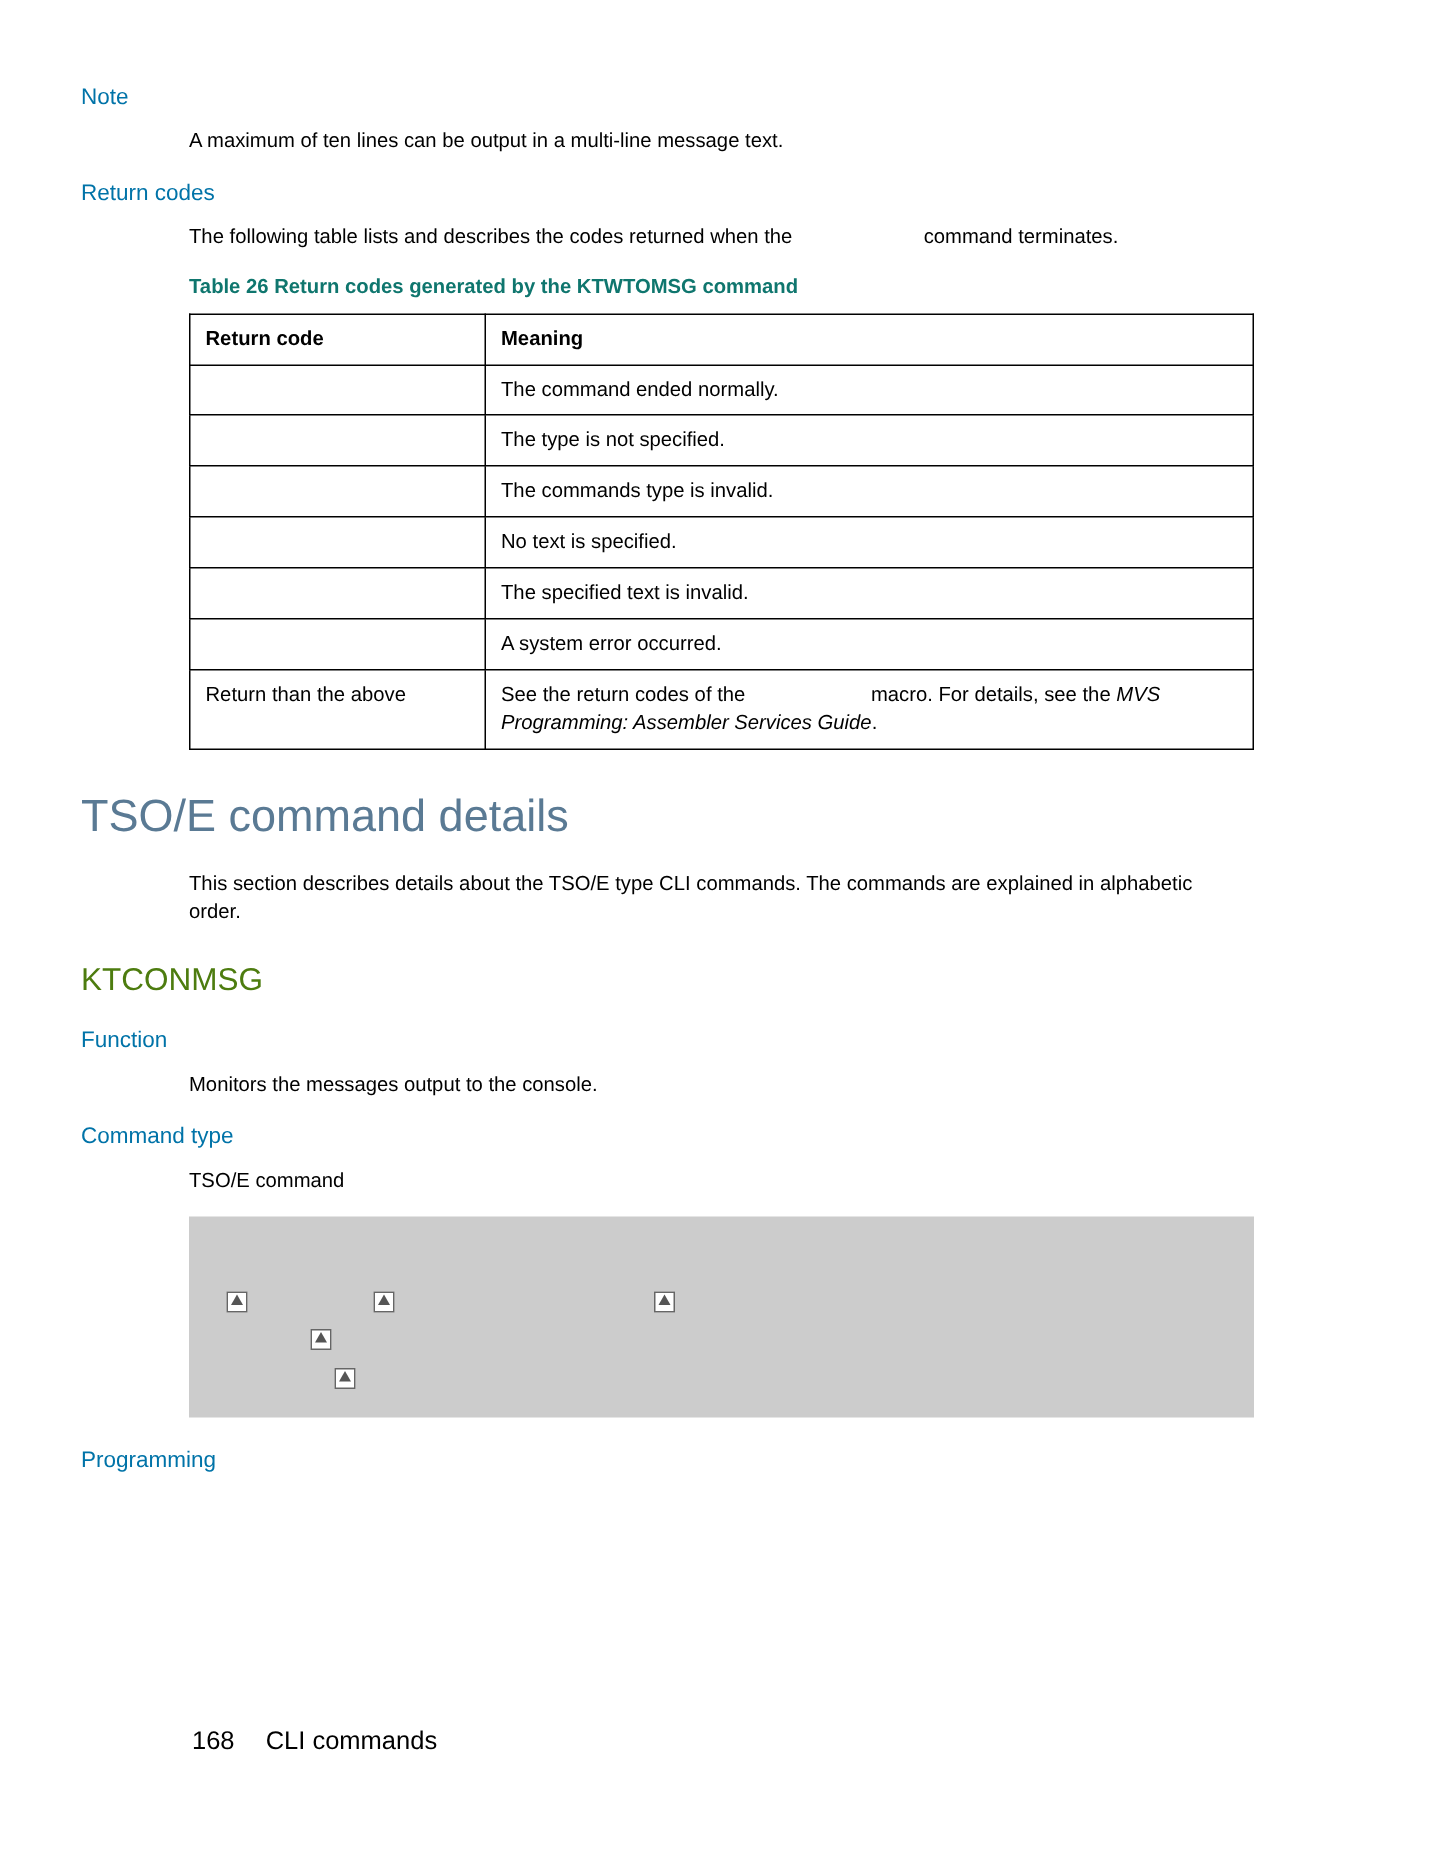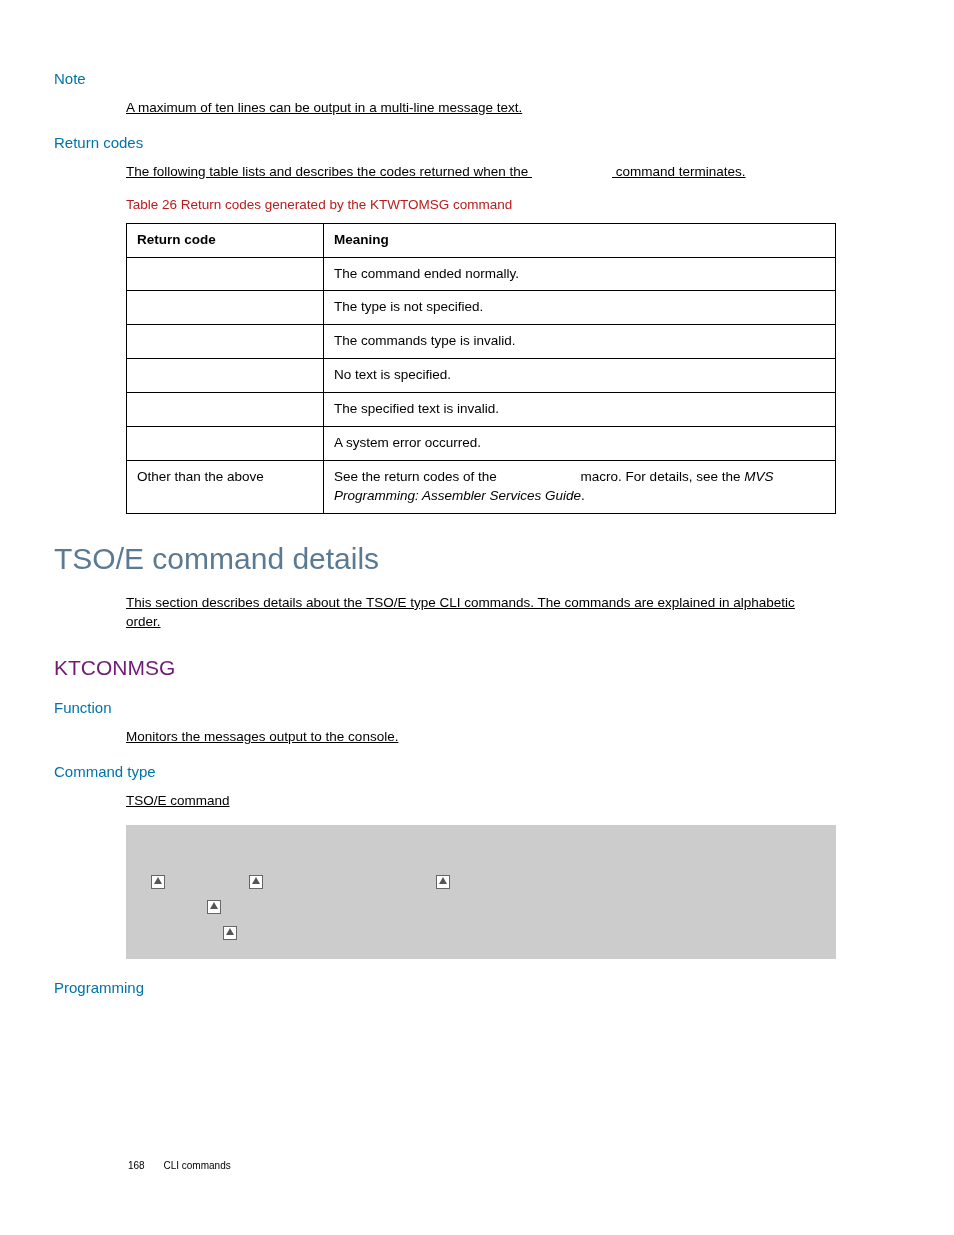--- a/index.html
+++ b/index.html
@@ -8,36 +8,35 @@
     font-size: 13.5px;
     color: #000;
     margin: 0;
     width: 954px;
     height: 1235px;
     position: relative;
     background: #fff;
     line-height: 1.4;
   }
   .page {
-    padding: 68px 125px 0 54px;
+    padding: 54px 125px 0 54px;
   }
   .h-note, .h-sub {
     color: #0073a8;
     font-size: 15px;
     font-weight: normal;
     margin: 0 0 10px 0;
   }
   .body-text {
     margin: 0 0 14px 72px;
     font-size: 13.5px;
-    text-decoration: underline;
   }
   .table-caption {
-    color: #b91c1c;
-    font-weight: normal;
+    color: #0f766e;
+    font-weight: bold;
     font-size: 13.5px;
     margin: 0 0 8px 72px;
   }
   table.rc {
     border-collapse: collapse;
     margin-left: 72px;
     width: 710px;
     font-size: 13.5px;
     margin-bottom: 24px;
     border-radius: 27px;
@@ -52,21 +51,21 @@
     font-weight: bold;
   }
   .col-code { width: 176px; }
   .h1 {
     color: #5a7a94;
     font-size: 30px;
     font-weight: normal;
     margin: 22px 0 14px 0;
   }
   .h2 {
-    color: #701a75;
+    color: #4d7c0f;
     font-size: 21px;
     font-weight: normal;
     margin: 22px 0 14px 0;
   }
   .format-box {
     background: #ccc;
     margin: 10px 0 18px 72px;
     padding: 18px 22px 14px 22px;
     width: 666px;
     font-size: 13.5px;
@@ -88,21 +87,21 @@
     left: 2px; top: 8px;
     border-left: 4px solid transparent;
     border-right: 4px solid transparent;
     border-bottom: 7px solid #555;
     transform: translateY(-7px);
   }
   .footer {
     position: absolute;
     bottom: 62px;
     left: 128px;
-    font-size: 10px;
+    font-size: 17px;
   }
   .pnum { margin-right: 16px; }
   .italic { font-style: italic; }
   .cell-gap { display: inline-block; width: 80px; }
 </style>
 </head>
 <body>
 
 <div class="page">
 
@@ -141,21 +140,21 @@
         </tr>
         <tr>
           <td class="col-code"></td>
           <td>The specified text is invalid.</td>
         </tr>
         <tr>
           <td class="col-code"></td>
           <td>A system error occurred.</td>
         </tr>
         <tr>
-          <td class="col-code">Other than the above</td>
+          <td class="col-code">Return than the above</td>
           <td>See the return codes of the <span class="cell-gap"></span>macro. For details, see the <span class="italic">MVS Programming: Assembler Services Guide</span>.</td>
         </tr>
       </tbody>
   </table>
 
   <div class="h1">TSO/E command details</div>
   <p class="body-text">This section describes details about the TSO/E type CLI commands. The commands are explained in alphabetic order.</p>
 
   <div class="h2">KTCONMSG</div>
 

